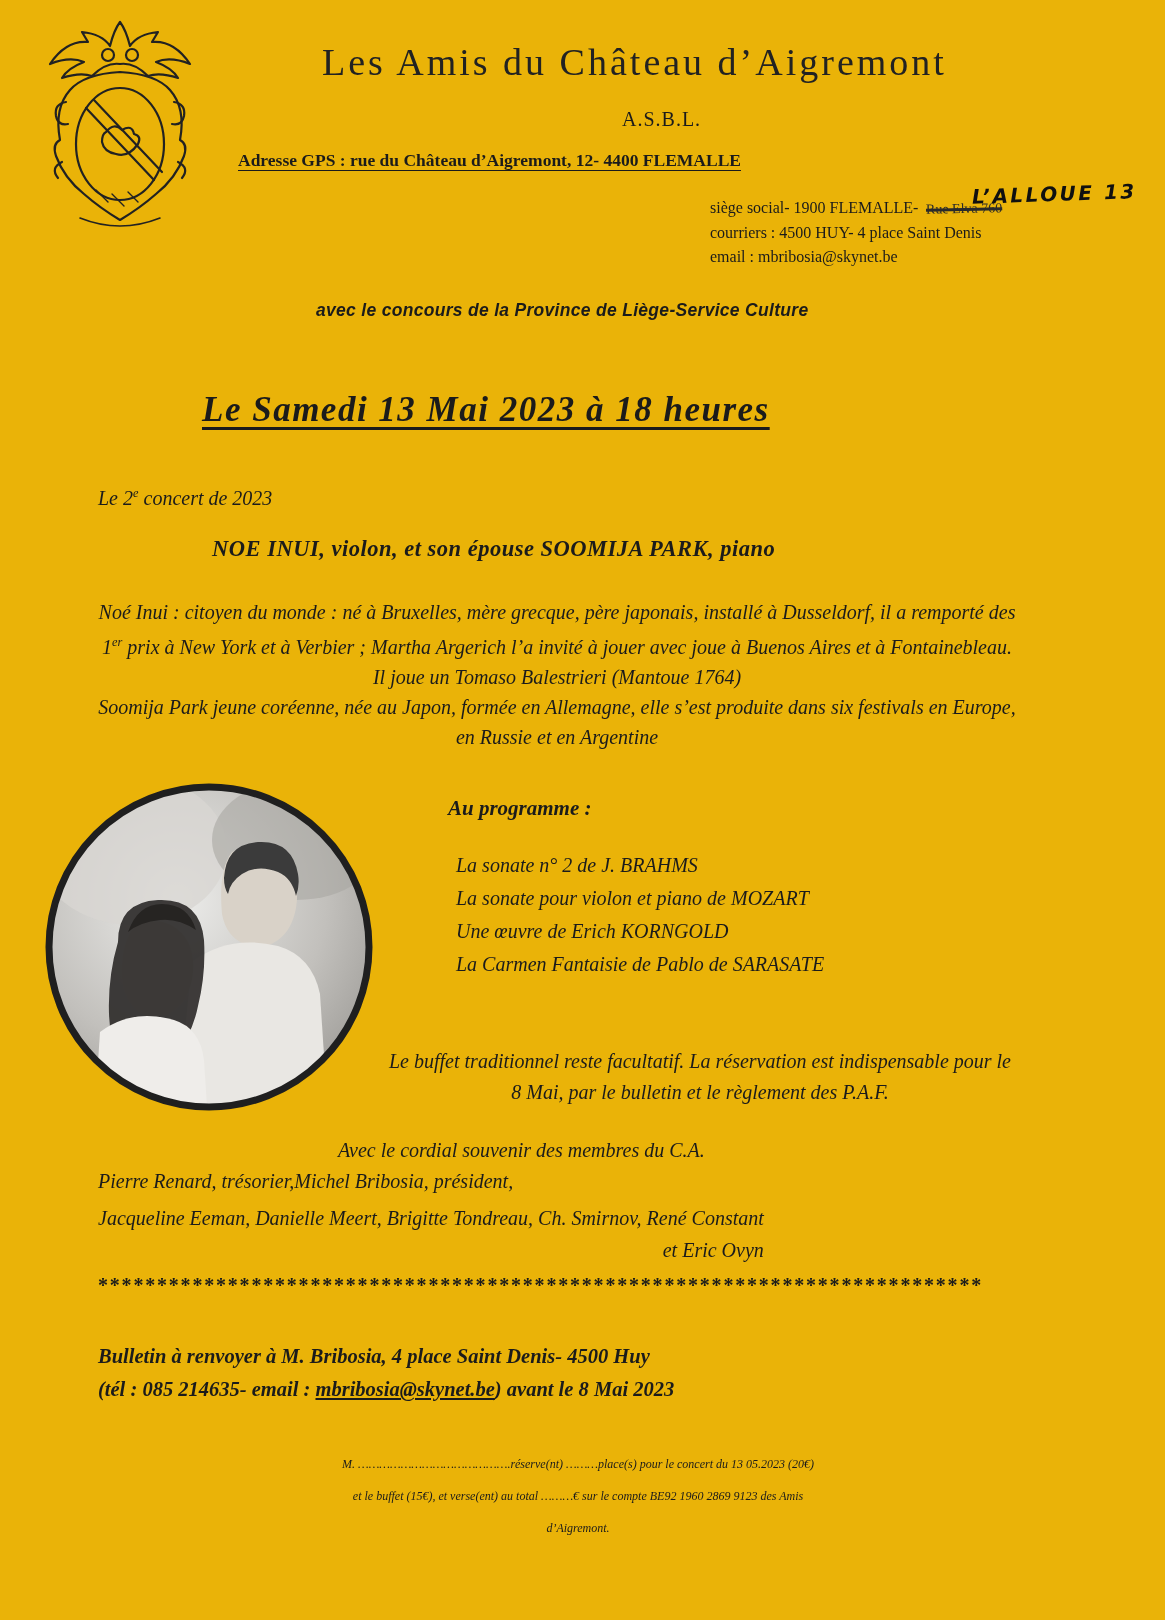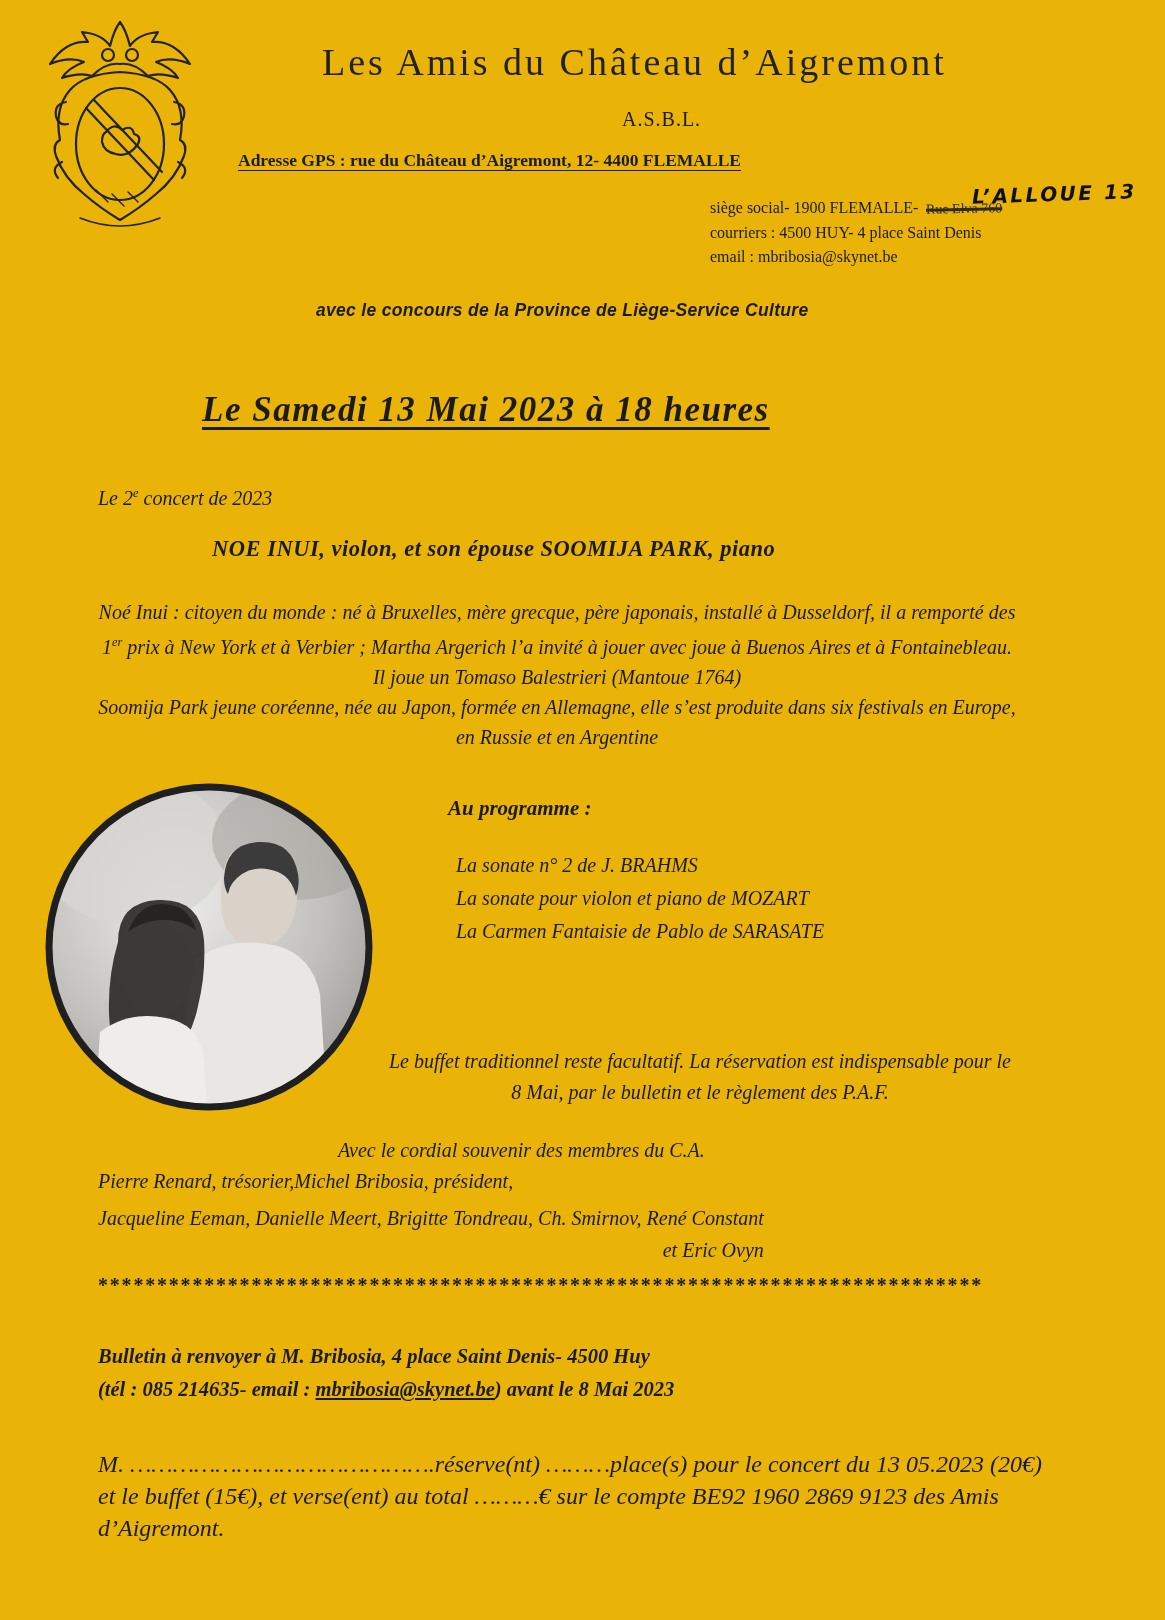--- a/index.html
+++ b/index.html
@@ -55,22 +55,22 @@
                font-size:20px;font-style:italic;}
   .others{position:absolute;left:98px;top:1202px;font-size:20px;font-style:italic;line-height:32px;text-align:right;}
 
   .separator{position:absolute;left:98px;top:1274px;font-size:20px;font-weight:bold;
              letter-spacing:1.8px;white-space:nowrap;}
 
   .bulletin{position:absolute;left:98px;top:1340px;font-size:20.5px;font-weight:bold;
             font-style:italic;line-height:33px;}
   .u{text-decoration:underline;}
 
-  .form{position:absolute;left:98px;top:1448px;font-size:24px;font-style:italic;
-        line-height:32px;width:960px;}
+  .form{position:absolute;left:98px;top:1448px;font-size:12px;font-style:italic;
+        line-height:32px;width:960px;text-align:center;}
 </style>
 </head>
 <body>
 
 <div class="page">
 
   <div class="logo">
     <svg width="170" height="228" viewBox="0 0 170 228">
       <g stroke="#222" fill="none" stroke-width="2.2" stroke-linecap="round" stroke-linejoin="round">
         <path d="M14 52 Q30 28 52 30 L46 20 Q66 22 74 34 Q78 18 84 10 Q90 18 94 34 Q102 22 122 20 L116 30 Q138 28 154 52 Q134 44 120 50 Q136 56 142 66 Q124 60 112 64 Q98 50 84 52 Q70 50 56 64 Q44 60 26 66 Q32 56 48 50 Q34 44 14 52 Z"></path>
@@ -145,20 +145,21 @@
         <path d="M58 252 q32 -24 74 -12 q26 8 30 40 l4 62 l-114 2 Z" fill="#efedea"></path>
       </g>
       <circle cx="167" cy="167" r="160" fill="none" stroke="#1f1f1f" stroke-width="7"></circle>
     </svg>
   </div>
 
   <div class="programme">
     <div class="prog-head">Au programme :</div>
     <div class="prog-item">La sonate n° 2 de J. BRAHMS</div>
     <div class="prog-item">La sonate pour violon et piano de MOZART</div>
+    <div class="prog-item">Une œuvre  de Erich KORNGOLD</div>
     <div class="prog-item">La Carmen Fantaisie de Pablo de SARASATE</div>
   </div>
 
   <div class="buffet">Le buffet traditionnel reste facultatif. La réservation est indispensable pour le 8 Mai, par le bulletin et le règlement des P.A.F.</div>
   <div class="cordial">Avec le cordial souvenir des membres du C.A.</div>
 
   <div class="members-row">
     <span>Pierre Renard, trésorier,</span>
     <span>Michel Bribosia, président,</span>
   </div>

